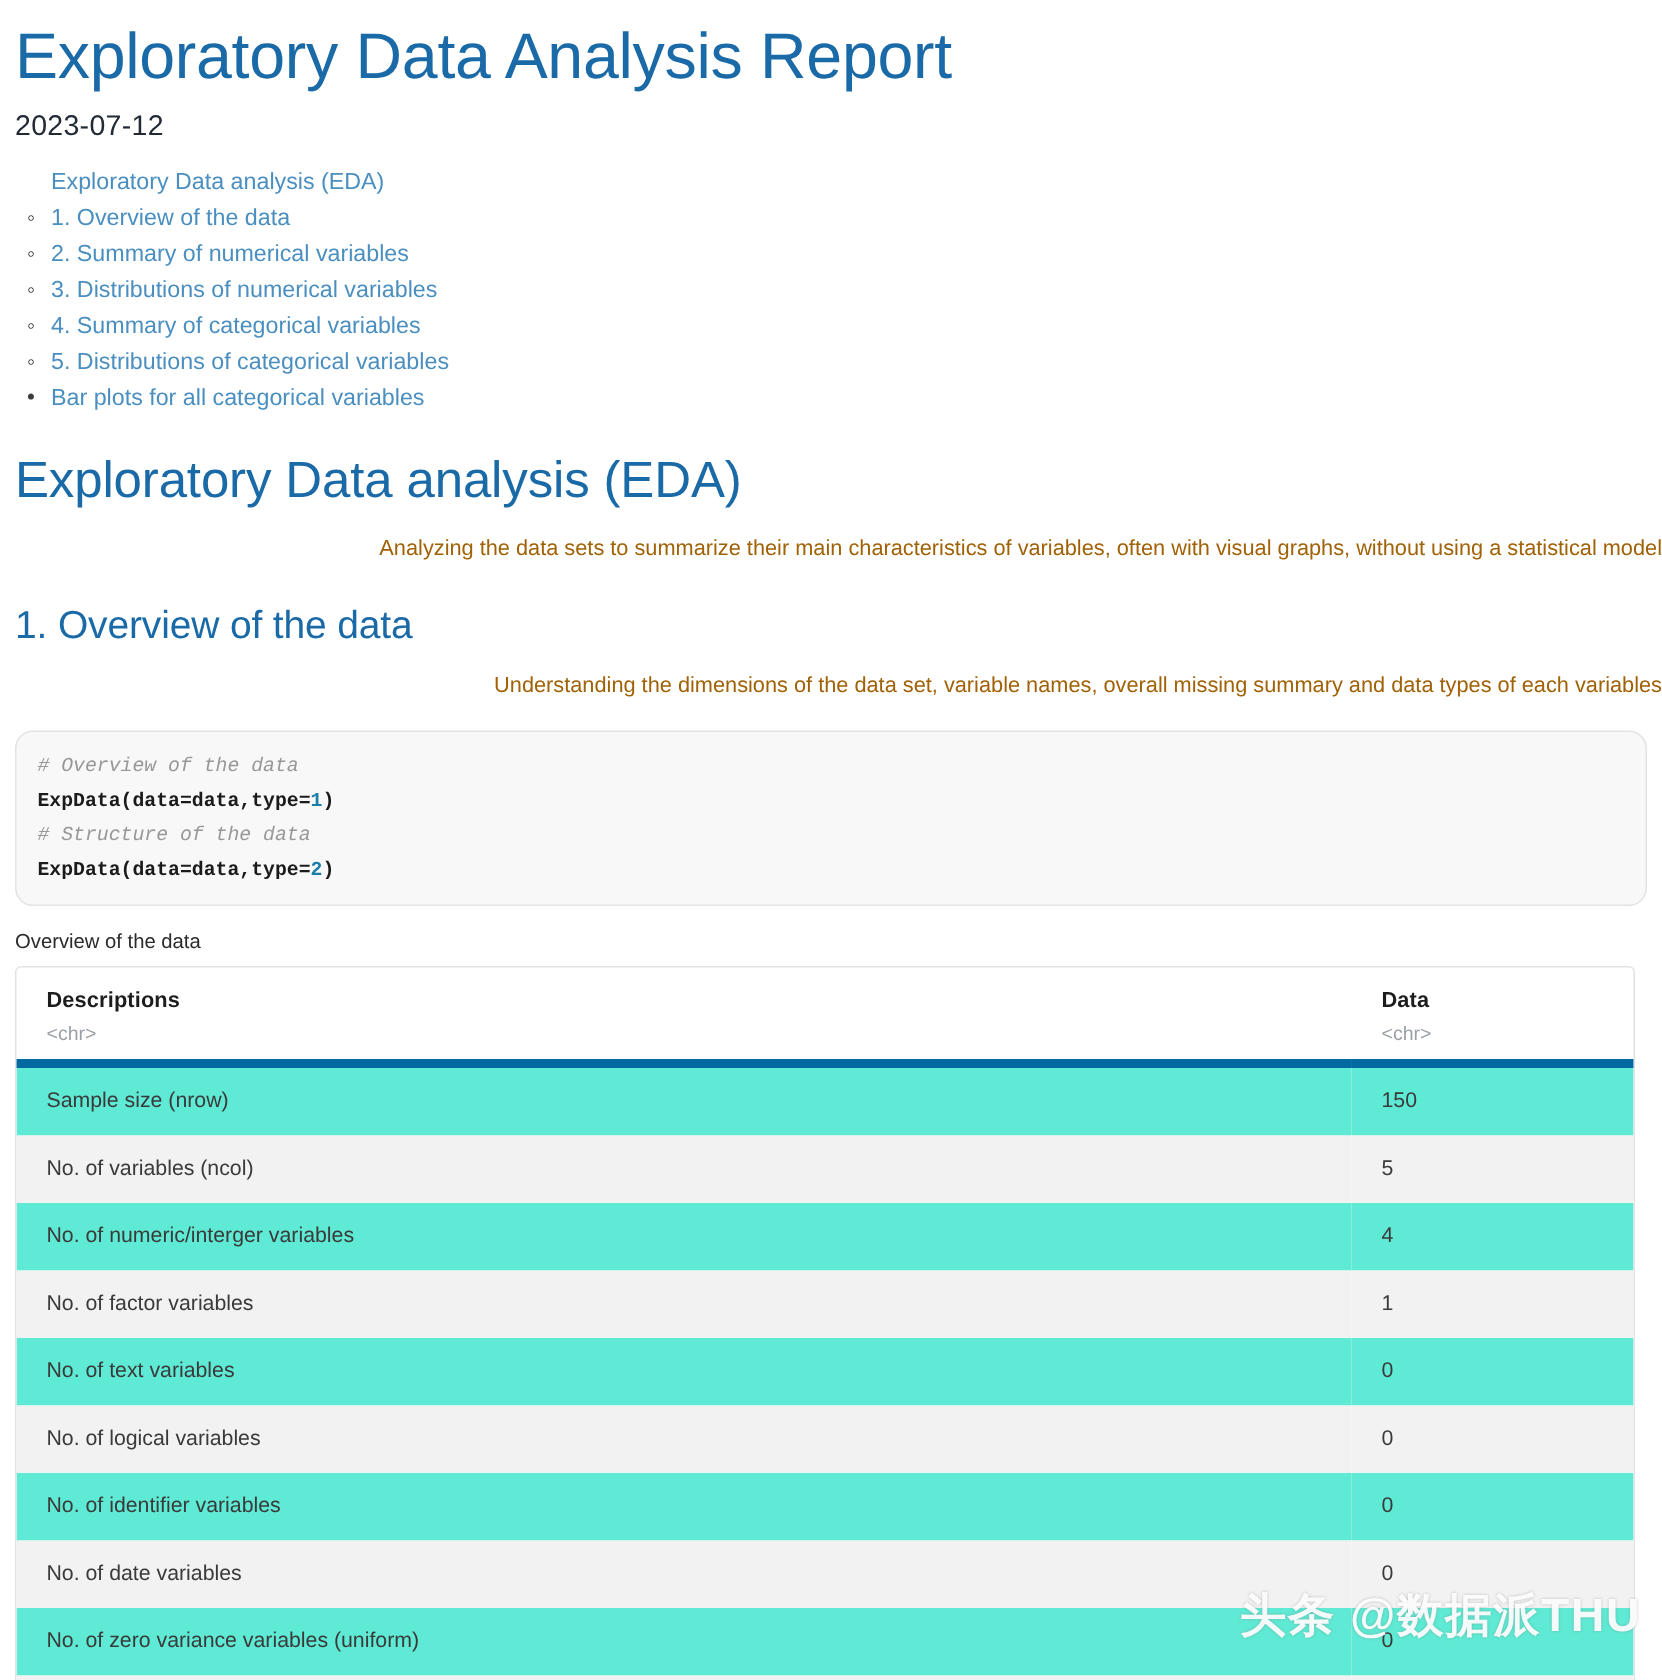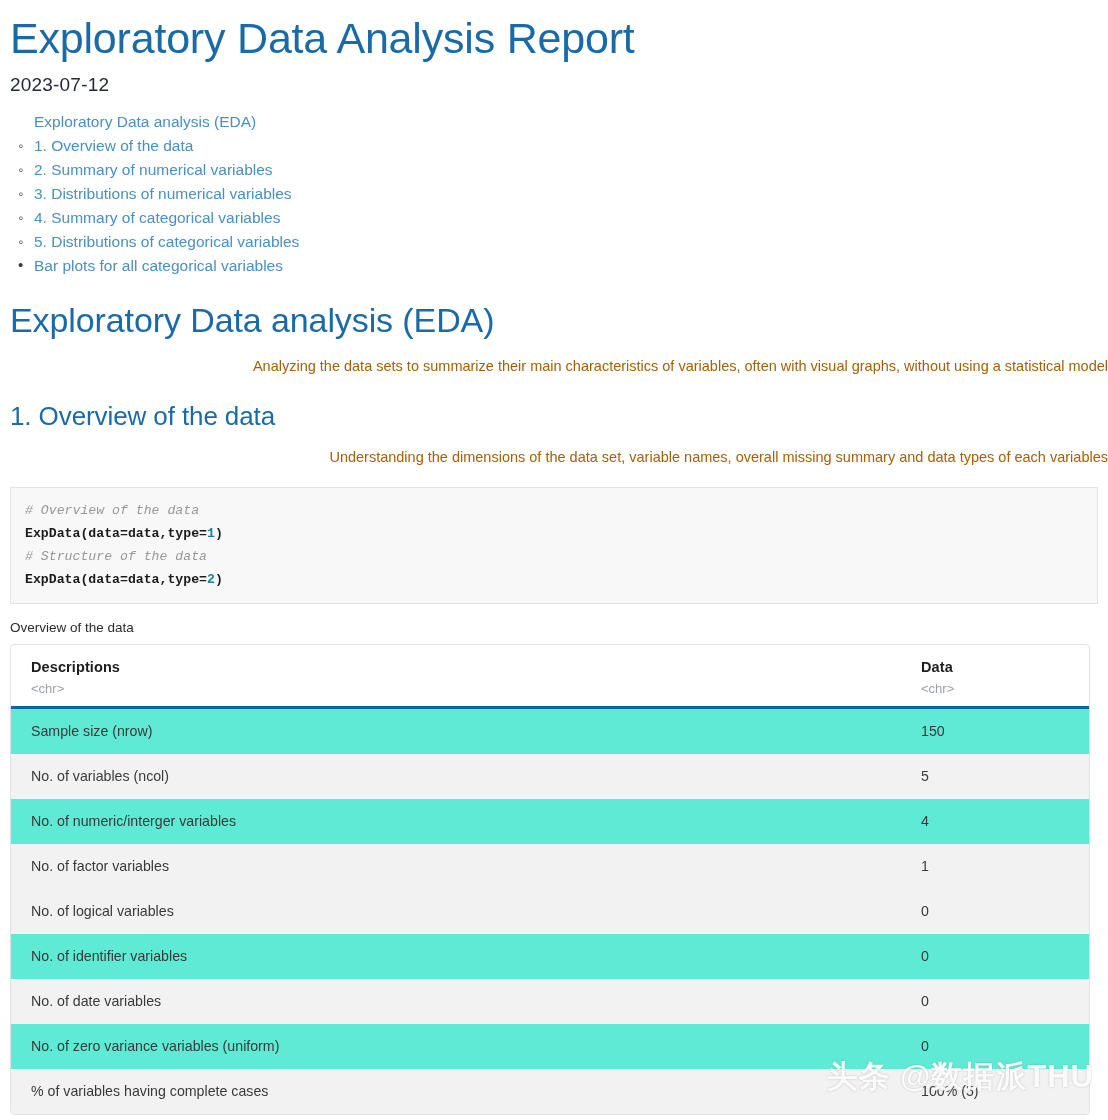--- a/index.html
+++ b/index.html
@@ -117,21 +117,21 @@
     line-height: 1.5;
     color: #a16207;
     text-align: right;
   }
 
   
   .code-block {
     margin: 18px 10px 0 10px;
     background: #f8f8f8;
     border: 1px solid #e3e3e3;
-    border-radius: 0;
+    border-radius: 12px;
     padding: 11px 14px 12px 14px;
     font-family: "Liberation Mono", "DejaVu Sans Mono", monospace;
     font-size: 13.2px;
     line-height: 23px;
   }
   .code-line { white-space: pre; }
   .code-comment {
     color: #989898;
     font-style: italic;
   }
@@ -161,21 +161,21 @@
   table.rt th, table.rt td {
     text-align: left;
     padding: 0;
   }
   .col-desc { width: 890px; }
   .col-val  { width: auto; }
 
   .rt thead th {
     padding: 14px 0 10px 20px;
     vertical-align: top;
-    border-bottom: 3px solid #0369a1;
+    border-bottom: 6px solid #0369a1;
   }
   .th-label {
     display: block;
     font-size: 14.5px;
     font-weight: 700;
     color: #1d1d1d;
     letter-spacing: 0.1px;
   }
   .th-type {
     display: block;
@@ -286,20 +286,24 @@
           <td>5</td>
         </tr>
         <tr class="odd">
           <td>No. of numeric/interger variables</td>
           <td>4</td>
         </tr>
         <tr class="even">
           <td>No. of factor variables</td>
           <td>1</td>
         </tr>
+        <tr class="odd">
+          <td>No. of text variables</td>
+          <td>0</td>
+        </tr>
         <tr class="even">
           <td>No. of logical variables</td>
           <td>0</td>
         </tr>
         <tr class="odd">
           <td>No. of identifier variables</td>
           <td>0</td>
         </tr>
         <tr class="even">
           <td>No. of date variables</td>

